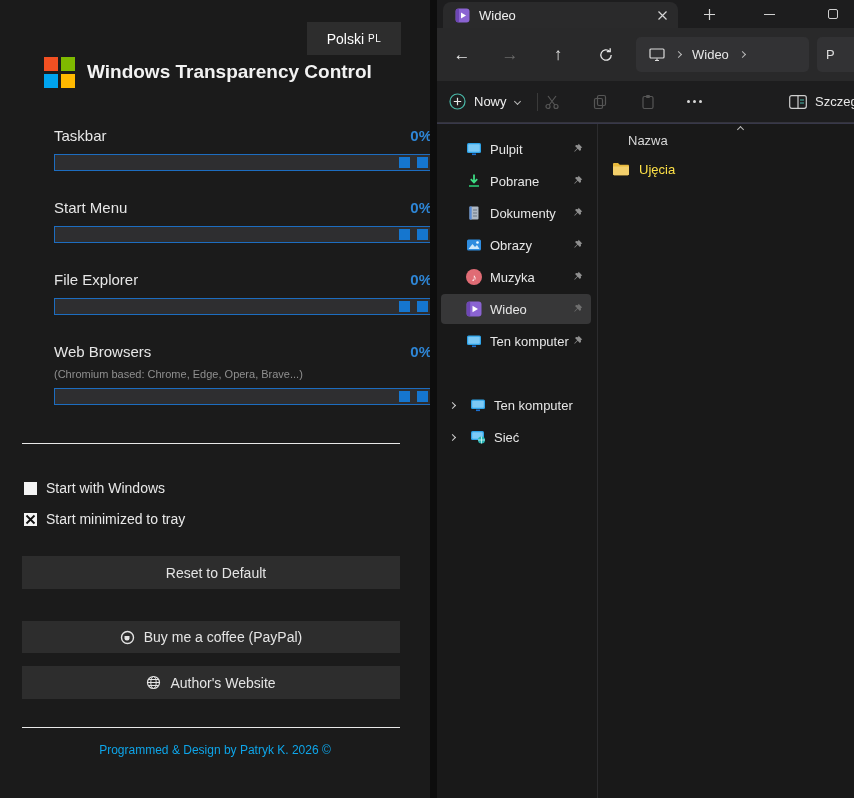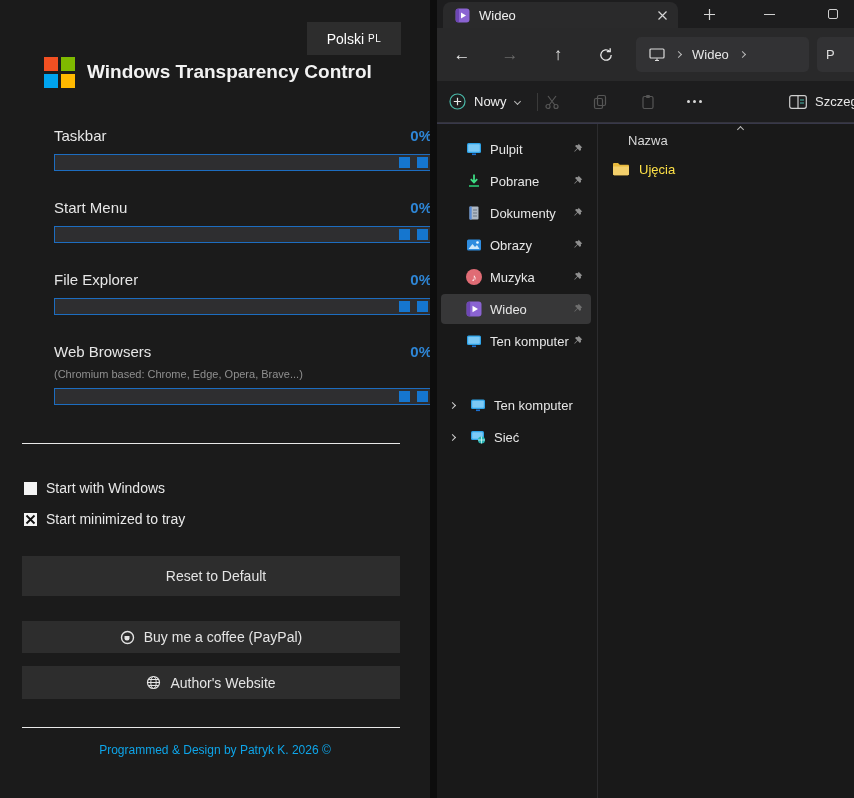--- a/index.html
+++ b/index.html
@@ -31,21 +31,21 @@
   .hr { position:absolute; left:22px; width:378px; height:1px; background:#e9e9e9; }
   #hr1 { top:443px; } #hr2 { top:727px; }
 
   .chk-row { position:absolute; left:24px; height:16px; display:flex; align-items:center; gap:9px; font-size:14px; color:#e8e8e8; cursor:default; }
   #chk1 { top:480px; } #chk2 { top:511px; }
   .chk-box { position:relative; width:13px; height:13px; background:#f4f4f4; flex:0 0 13px; }
   .chk-box svg { position:absolute; left:1px; top:1px; }
 
   .app-btn { position:absolute; left:22px; width:378px; background:#2d2d2d; color:#e4e4e4; font-size:14px;
     display:flex; align-items:center; justify-content:center; gap:9px; cursor:default; }
-  #btn-reset { top:556px; height:40px;padding-left:10px; }
+  #btn-reset { top:556px; height:33px;padding-left:10px; }
   #btn-coffee { top:621px; height:32px; }
   #btn-site  { top:666px; height:33px; }
 
   .footer { position:absolute; top:743px; left:0; width:430px; text-align:center; font-size:12px; color:#0ea5e9; }
 
   
   #seam { position:absolute; left:430px; top:0; width:7px; height:798px; background:#0d0d0d; }
 
   
   #explorer { position:absolute; left:437px; top:0; width:417px; height:798px; background:#191919; color:#e4e4e4; }

